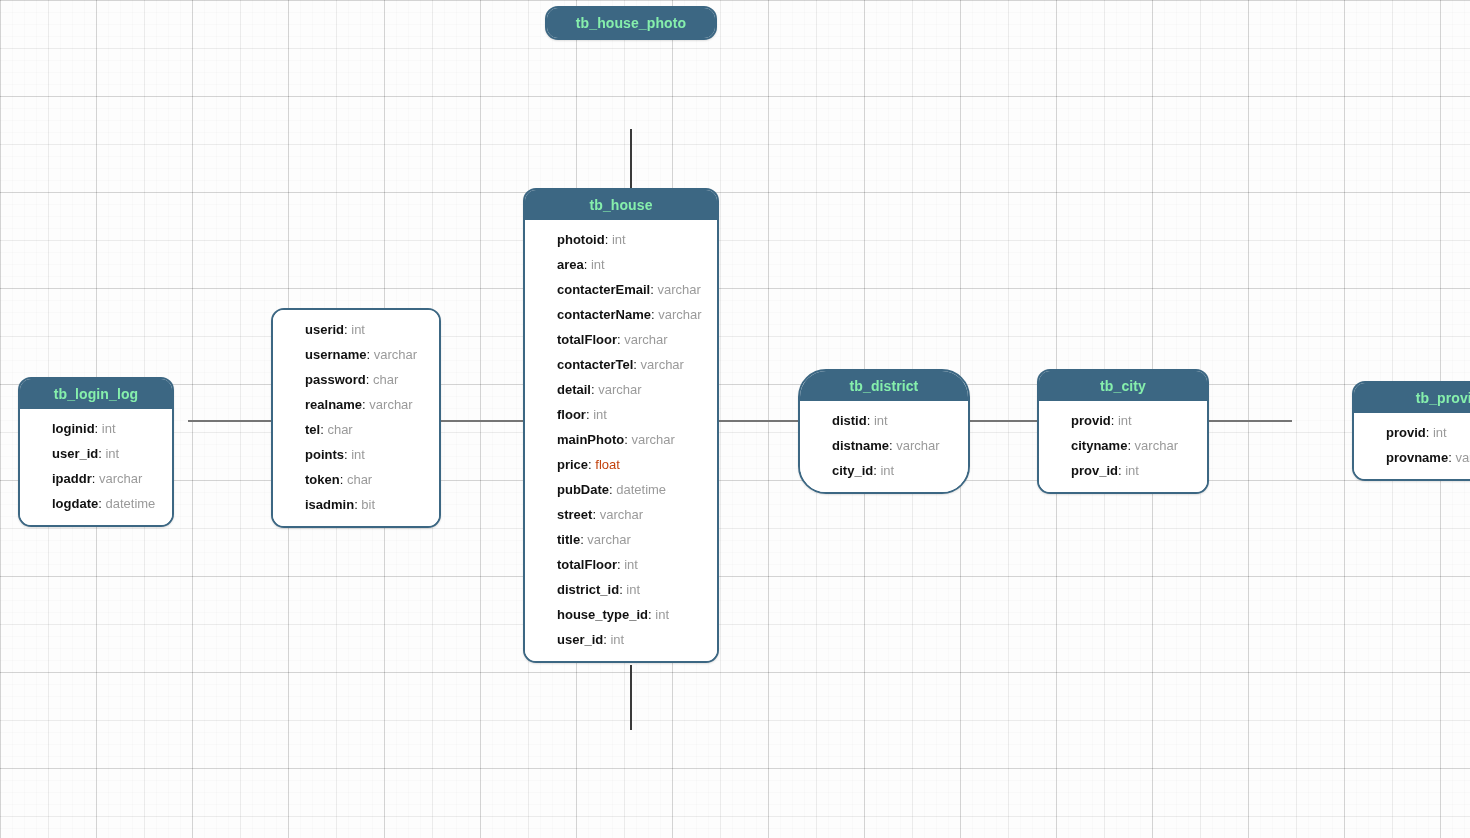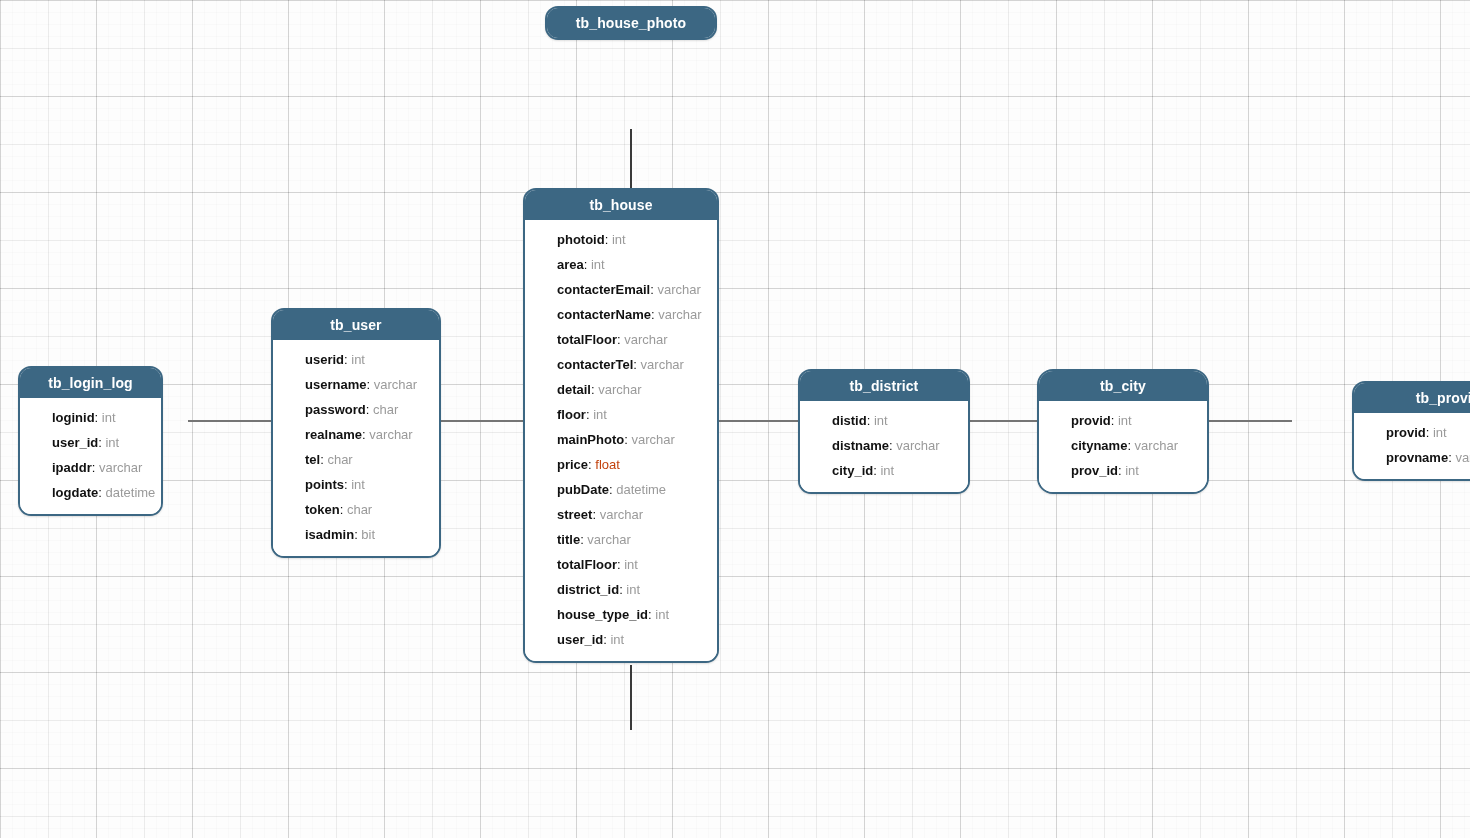--- a/index.html
+++ b/index.html
@@ -51,21 +51,21 @@
     position: absolute;
     box-sizing: border-box;
     border: 2px solid #3c6783;
     border-radius: 13px;
     background: #ffffff;
     overflow: hidden;
     box-shadow: 0 1px 2px rgba(0,0,0,0.12);
   }
   .entity-header {
     background: #3c6783;
-    color: #ffffff;
+    color: #86efac;
     font-size: 14px;
     font-weight: bold;
     text-align: center;
     line-height: 30px;
     height: 30px;
     letter-spacing: 0.1px;
     white-space: nowrap;
     overflow: hidden;
   }
   .entity-body {
@@ -123,50 +123,49 @@
         <div class="field-row"><span class="field-name">pubDate</span><span class="field-colon">: </span><span class="field-type" style="color: rgb(154, 154, 154);">datetime</span></div>
         <div class="field-row"><span class="field-name">street</span><span class="field-colon">: </span><span class="field-type" style="color: rgb(154, 154, 154);">varchar</span></div>
         <div class="field-row"><span class="field-name">title</span><span class="field-colon">: </span><span class="field-type" style="color: rgb(154, 154, 154);">varchar</span></div>
         <div class="field-row"><span class="field-name">totalFloor</span><span class="field-colon">: </span><span class="field-type" style="color: rgb(154, 154, 154);">int</span></div>
         <div class="field-row"><span class="field-name">district_id</span><span class="field-colon">: </span><span class="field-type" style="color: rgb(154, 154, 154);">int</span></div>
         <div class="field-row"><span class="field-name">house_type_id</span><span class="field-colon">: </span><span class="field-type" style="color: rgb(154, 154, 154);">int</span></div>
         <div class="field-row"><span class="field-name">user_id</span><span class="field-colon">: </span><span class="field-type" style="color: rgb(154, 154, 154);">int</span></div>
       </div>
     </div>
     <div class="entity" style="left: 271px; top: 308px; width: 170px; border-color: rgb(60, 103, 131);">
-      <div class="entity-header" style="background: rgb(60, 103, 131);">tb_user</div>
       <div class="entity-body">
         <div class="field-row"><span class="field-name">userid</span><span class="field-colon">: </span><span class="field-type" style="color: rgb(154, 154, 154);">int</span></div>
         <div class="field-row"><span class="field-name">username</span><span class="field-colon">: </span><span class="field-type" style="color: rgb(154, 154, 154);">varchar</span></div>
         <div class="field-row"><span class="field-name">password</span><span class="field-colon">: </span><span class="field-type" style="color: rgb(154, 154, 154);">char</span></div>
         <div class="field-row"><span class="field-name">realname</span><span class="field-colon">: </span><span class="field-type" style="color: rgb(154, 154, 154);">varchar</span></div>
         <div class="field-row"><span class="field-name">tel</span><span class="field-colon">: </span><span class="field-type" style="color: rgb(154, 154, 154);">char</span></div>
         <div class="field-row"><span class="field-name">points</span><span class="field-colon">: </span><span class="field-type" style="color: rgb(154, 154, 154);">int</span></div>
         <div class="field-row"><span class="field-name">token</span><span class="field-colon">: </span><span class="field-type" style="color: rgb(154, 154, 154);">char</span></div>
         <div class="field-row"><span class="field-name">isadmin</span><span class="field-colon">: </span><span class="field-type" style="color: rgb(154, 154, 154);">bit</span></div>
       </div>
     </div>
-    <div class="entity" style="left: 18px; top: 366px; width: 145px; border-color: rgb(60, 103, 131);">
+    <div class="entity" style="left: 18px; top: 377px; width: 156px; border-color: rgb(60, 103, 131);">
       <div class="entity-header" style="background: rgb(60, 103, 131);">tb_login_log</div>
       <div class="entity-body">
         <div class="field-row"><span class="field-name">loginid</span><span class="field-colon">: </span><span class="field-type" style="color: rgb(154, 154, 154);">int</span></div>
         <div class="field-row"><span class="field-name">user_id</span><span class="field-colon">: </span><span class="field-type" style="color: rgb(154, 154, 154);">int</span></div>
         <div class="field-row"><span class="field-name">ipaddr</span><span class="field-colon">: </span><span class="field-type" style="color: rgb(154, 154, 154);">varchar</span></div>
         <div class="field-row"><span class="field-name">logdate</span><span class="field-colon">: </span><span class="field-type" style="color: rgb(154, 154, 154);">datetime</span></div>
       </div>
     </div>
-    <div class="entity" style="left: 798px; top: 369px; width: 172px; border-color: rgb(60, 103, 131);">
+    <div class="entity" style="left: 798px; top: 369px; width: 172px; border-color: rgb(60, 103, 131); border-radius: 28px;">
       <div class="entity-header" style="background: rgb(60, 103, 131);">tb_district</div>
       <div class="entity-body">
         <div class="field-row"><span class="field-name">distid</span><span class="field-colon">: </span><span class="field-type" style="color: rgb(154, 154, 154);">int</span></div>
         <div class="field-row"><span class="field-name">distname</span><span class="field-colon">: </span><span class="field-type" style="color: rgb(154, 154, 154);">varchar</span></div>
         <div class="field-row"><span class="field-name">city_id</span><span class="field-colon">: </span><span class="field-type" style="color: rgb(154, 154, 154);">int</span></div>
       </div>
     </div>
-    <div class="entity" style="left: 1037px; top: 369px; width: 172px; border-color: rgb(60, 103, 131); border-radius: 16px;">
+    <div class="entity" style="left: 1037px; top: 369px; width: 172px; border-color: rgb(60, 103, 131);">
       <div class="entity-header" style="background: rgb(60, 103, 131);">tb_city</div>
       <div class="entity-body">
         <div class="field-row"><span class="field-name">provid</span><span class="field-colon">: </span><span class="field-type" style="color: rgb(154, 154, 154);">int</span></div>
         <div class="field-row"><span class="field-name">cityname</span><span class="field-colon">: </span><span class="field-type" style="color: rgb(154, 154, 154);">varchar</span></div>
         <div class="field-row"><span class="field-name">prov_id</span><span class="field-colon">: </span><span class="field-type" style="color: rgb(154, 154, 154);">int</span></div>
       </div>
     </div>
     <div class="entity" style="left: 1352px; top: 381px; width: 208px; border-color: rgb(60, 103, 131);">
       <div class="entity-header" style="background: rgb(60, 103, 131);">tb_province</div>
       <div class="entity-body">

